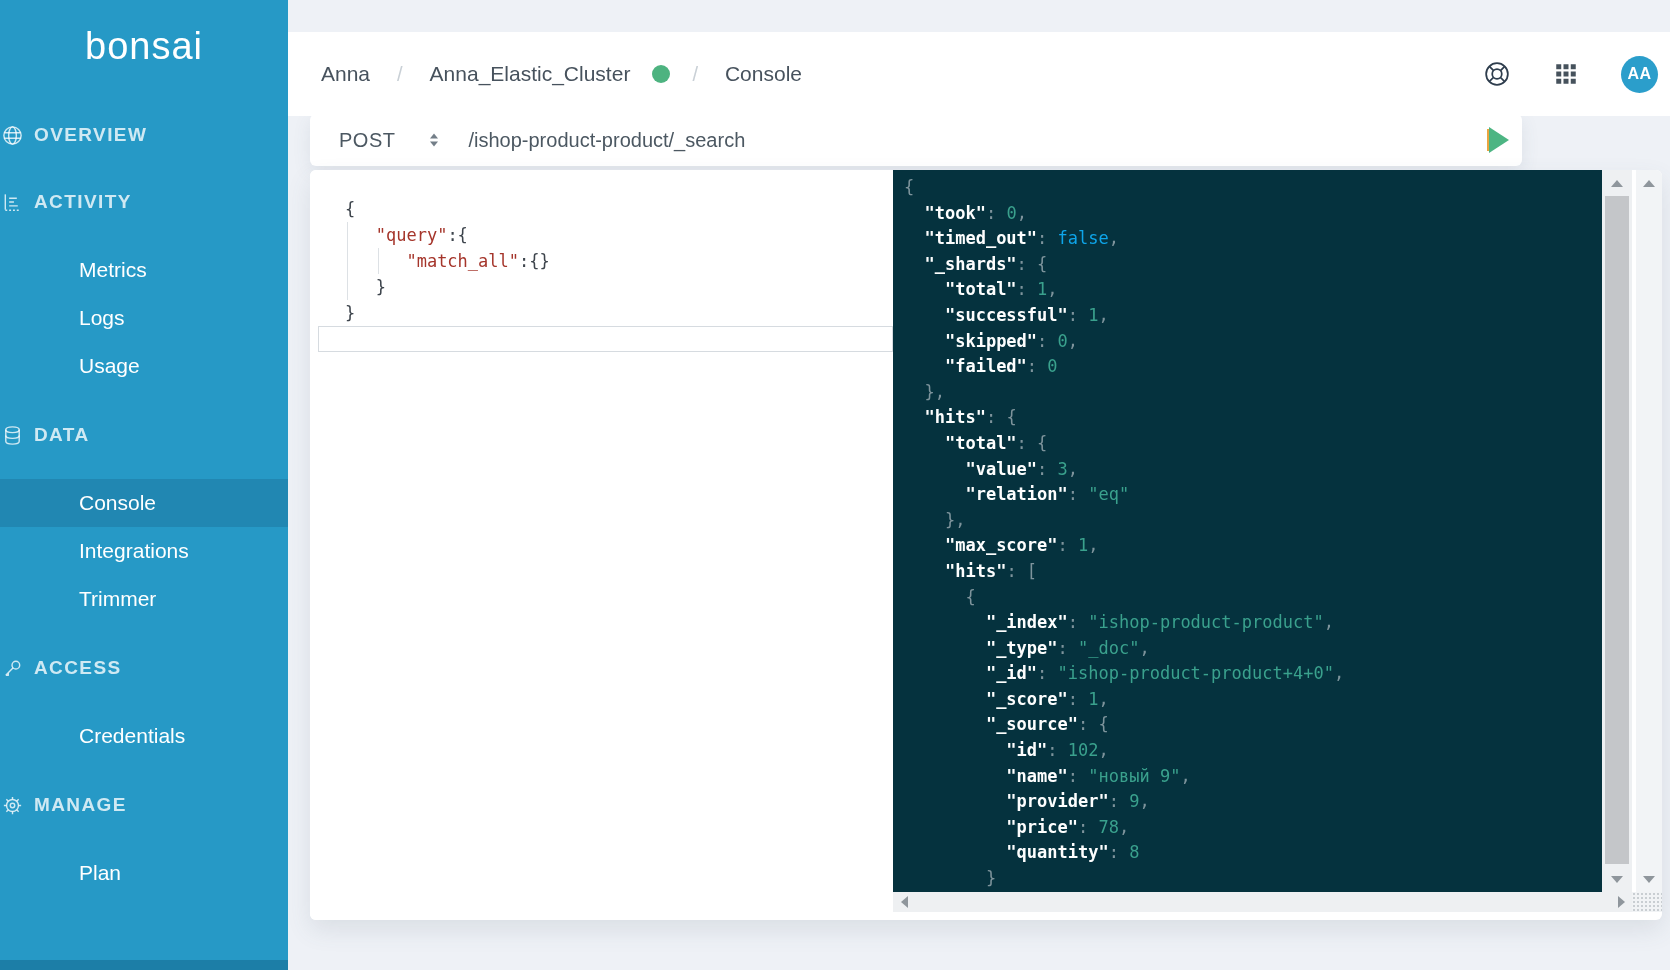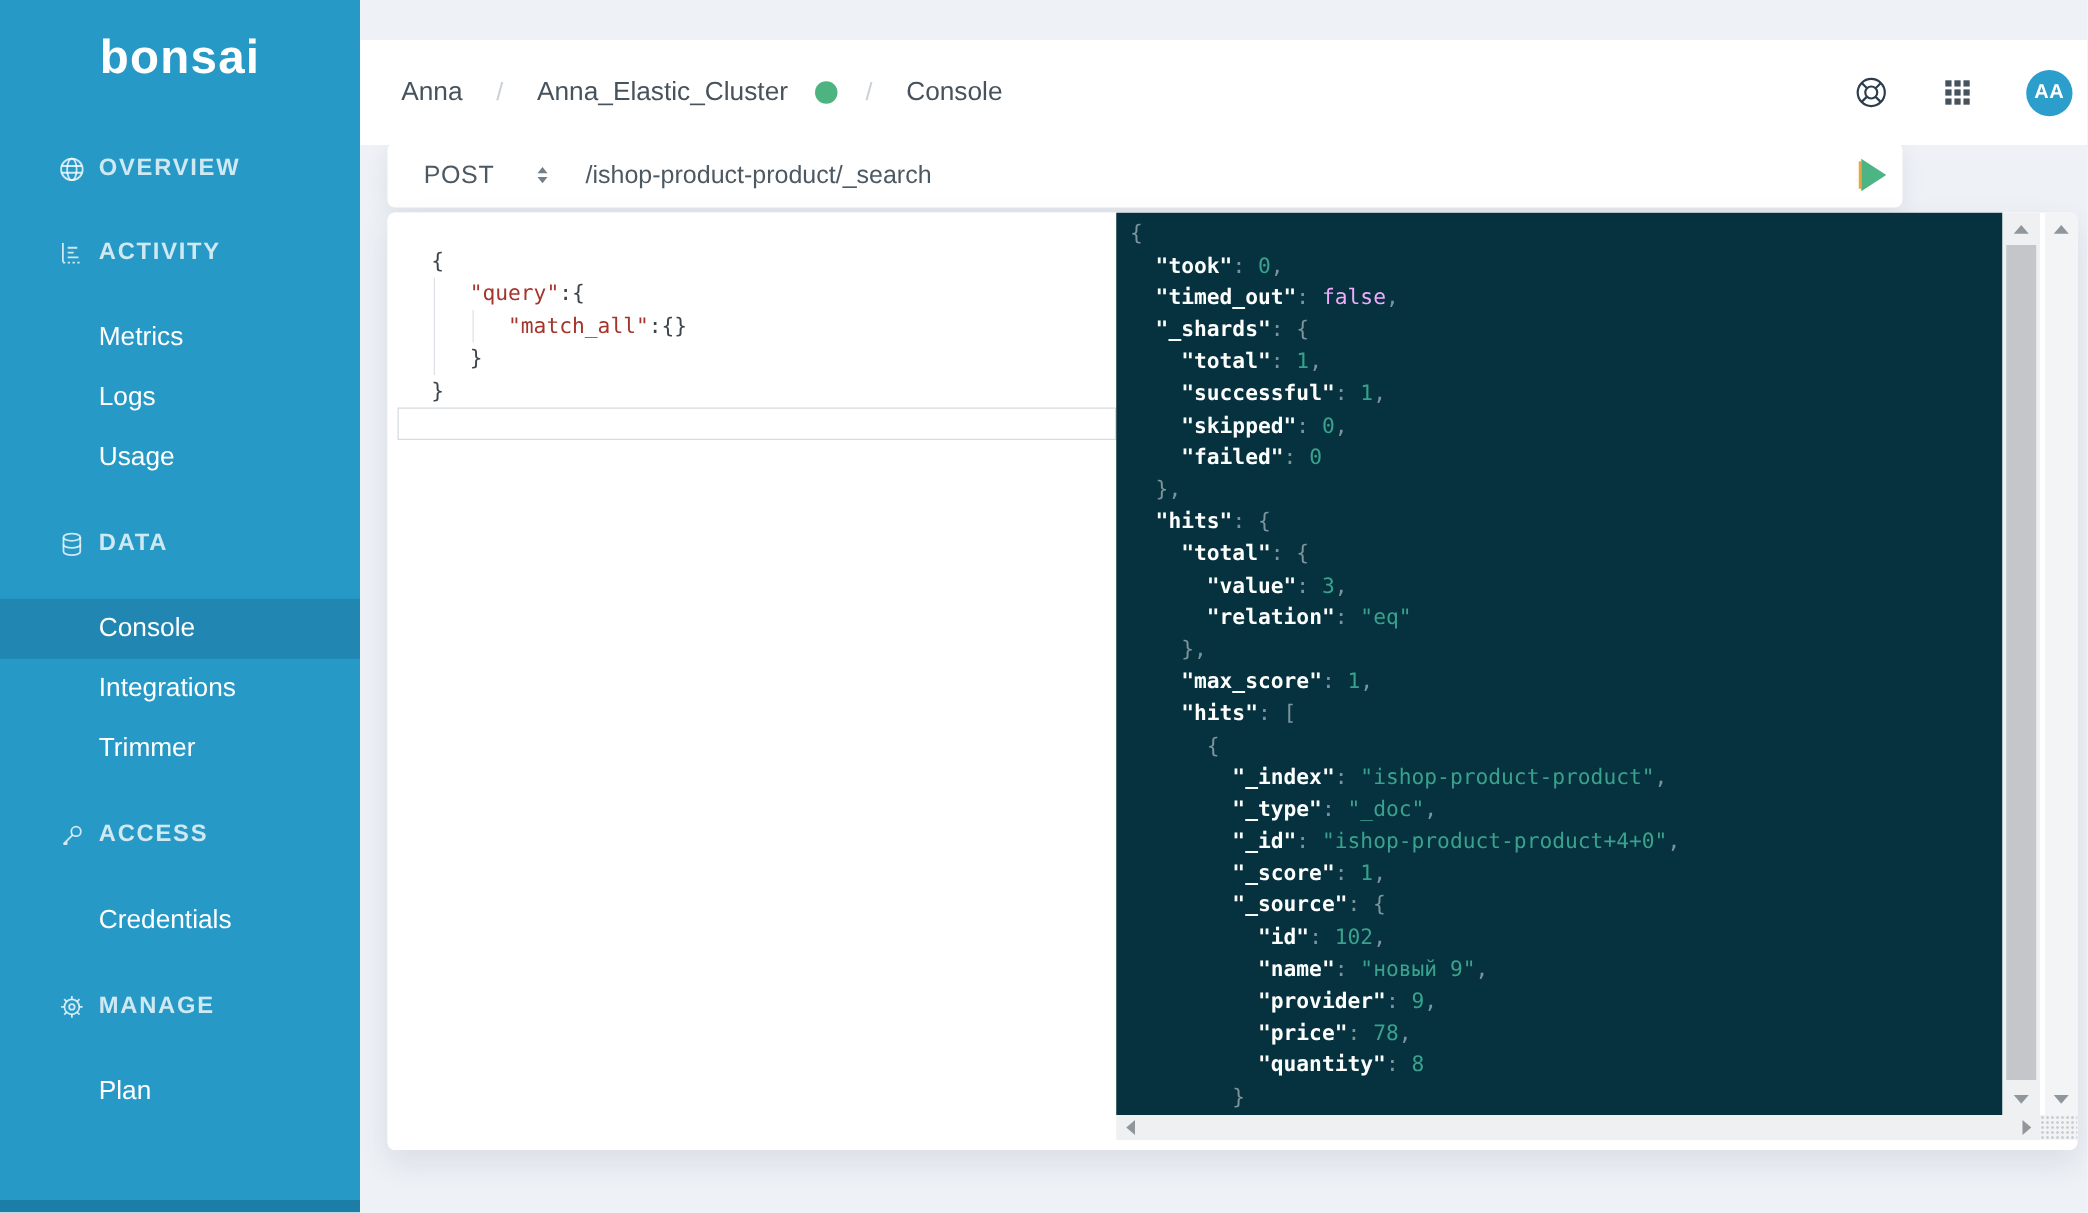--- a/index.html
+++ b/index.html
@@ -1,22 +1,22 @@
 <!DOCTYPE html>
 <html><head>
 <meta charset="utf-8">
 <style>
   html,body{margin:0;padding:0;background:#eef1f6;}
   body{width:1670px;height:970px;overflow:hidden;font-family:"Liberation Sans",sans-serif;}
   .screen{position:relative;width:1670px;height:970px;background:#eef1f6;overflow:hidden;}
 
   
   .sidebar{position:absolute;left:0;top:0;width:288px;height:970px;background:#2699c6;color:#fff;z-index:3;}
-  .logo{height:84px;display:flex;align-items:center;justify-content:center;font-size:38px;font-weight:bold;letter-spacing:1px;padding-top:4px;cursor:pointer;}
-  .sec-header{display:flex;align-items:center;padding-left:45px;height:44px;margin-top:23px;color:rgba(255,255,255,0.78);font-weight:bold;font-size:19px;letter-spacing:1.4px;cursor:pointer;}
+  .logo{height:84px;display:flex;align-items:center;justify-content:center;font-size:38px;font-weight:normal;letter-spacing:1px;padding-top:4px;cursor:pointer;}
+  .sec-header{display:flex;align-items:center;height:44px;margin-top:23px;color:rgba(255,255,255,0.78);font-weight:bold;font-size:19px;letter-spacing:1.4px;cursor:pointer;}
   .sec-header.first{margin-top:25px;}
   .sec-header.empty{margin-bottom:22px;}
   .sicon{width:24px;height:24px;margin-right:10px;display:flex;align-items:center;justify-content:center;}
   .sicon svg{display:block;}
   .item{height:48px;display:flex;align-items:center;padding-left:79px;font-size:21px;cursor:pointer;color:#fff;}
   .item.first{margin-top:22px;text-align:right;}
   .item.active{background:#2187b2;}
   .bottom-strip{position:absolute;bottom:0;left:0;right:0;height:10px;background:#1c7ea7;}
 
   
@@ -50,21 +50,21 @@
   .active-line{position:absolute;left:8px;top:156px;width:575px;height:26px;background:#fff;border:1px solid #d6dbe0;box-sizing:border-box;}
   .ed .tok-k{color:#a5352b;}
   .ed .tok-p{color:#3d444c;}
 
   
   .response{position:absolute;left:583px;top:0;width:709px;height:722px;background:#05323e;overflow:hidden;}
   .response .code{padding:5px 0 0 11px;font-family:"DejaVu Sans Mono",monospace;font-size:17px;line-height:25.6px;white-space:pre;}
   .resp .tok-k{color:#fdfefe;font-weight:bold;}
   .resp .tok-p{color:#7e949c;}
   .resp .tok-n,.resp .tok-s{color:#3aa18d;}
-  .resp .tok-b{color:#f0abfc;}
+  .resp .tok-b{color:#0ea5e9;}
   .cl{white-space:pre;}
 
   
   .vscroll{position:absolute;top:0;height:722px;cursor:pointer;}
   .vs-inner{left:1292px;width:30px;background:#eef0f2;}
   .vs-outer{left:1326px;width:26px;background:#f2f4f6;}
   .sbtn{position:absolute;left:0;right:0;height:22px;display:flex;align-items:center;justify-content:center;}
   .sbtn.up{top:2px;} .sbtn.down{bottom:2px;}
   .tri-up{width:0;height:0;border-left:6px solid transparent;border-right:6px solid transparent;border-bottom:7px solid #8f969c;}
   .tri-down{width:0;height:0;border-left:6px solid transparent;border-right:6px solid transparent;border-top:7px solid #8f969c;}

